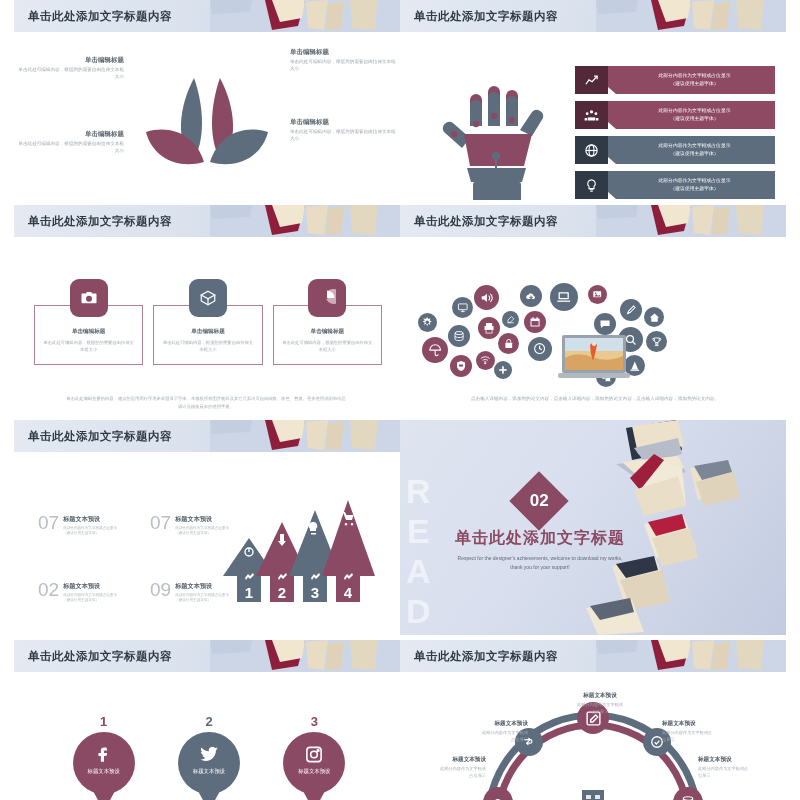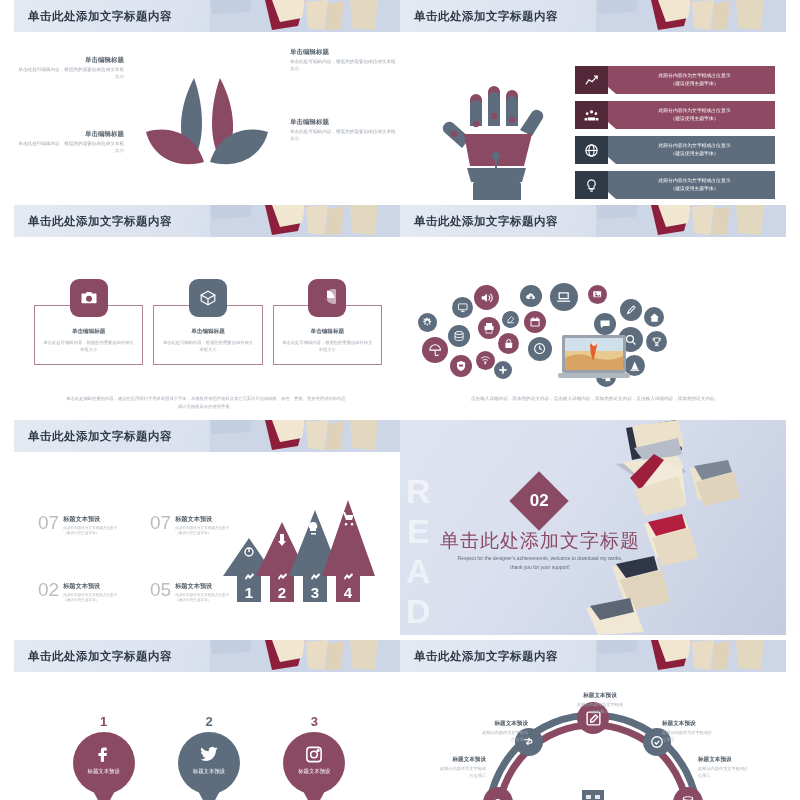--- a/index.html
+++ b/index.html
@@ -96,22 +96,22 @@
 
   
   .s6{left:400px;top:420px;width:386px;height:215px;
       background:linear-gradient(125deg,#dfe4f0 0%,#d9dfee 40%,#ccd4e6 75%,#c2cbe0 100%);}
   .readwm{position:absolute;left:2px;top:52px;font-size:34px;font-weight:bold;
      color:rgba(255,255,255,.55);letter-spacing:2px;line-height:.92;
      writing-mode:vertical-rl;text-orientation:upright;}
   .dia{position:absolute;left:118px;top:60px;width:42px;height:42px;background:#8b4a63;
      transform:rotate(45deg);display:flex;align-items:center;justify-content:center;}
   .dia span{transform:rotate(-45deg);color:#fff;font-size:17px;font-weight:bold;}
-  .s6title{position:absolute;left:40px;top:108px;width:200px;text-align:left;
-     font-size:19px;font-weight:normal;color:#8b4a63;letter-spacing:1px;}
+  .s6title{position:absolute;left:40px;top:108px;width:200px;text-align:center;
+     font-size:16px;font-weight:bold;color:#8b4a63;letter-spacing:1px;}
   .s6sub{position:absolute;left:55px;top:134px;width:170px;text-align:center;
      font-size:5px;color:#5f6a77;line-height:1.7;}
   .s6books{position:absolute;right:0;top:0;width:200px;height:215px;}
 
   
   .s7{left:14px;top:640px;width:386px;height:160px;}
   .pins{position:absolute;left:50px;top:42px;width:290px;display:flex;gap:26px;}
   .pinwrap{flex:1;text-align:center;position:relative;}
   .pinnum{font-size:13px;font-weight:bold;color:#8b4a63;margin-bottom:3px;}
   .pinnum.b{color:#5d6d7e;}
@@ -553,21 +553,21 @@
         <div class="numrow">
           <div class="numitem">
             <div class="n">02</div>
             <div>
               <div class="tt">标题文本预设</div>
               <div class="dd">此部分内容作为文字框或占位显示</div>
               <div class="dd">（建议使用主题字体）</div>
             </div>
           </div>
           <div class="numitem">
-            <div class="n">05</div>
+            <div class="n">09</div>
             <div>
               <div class="tt">标题文本预设</div>
               <div class="dd">此部分内容作为文字框或占位显示</div>
               <div class="dd">（建议使用主题字体）</div>
             </div>
           </div>
         </div>
       </div>
 
       <svg class="mount" viewBox="0 0 160 125">

